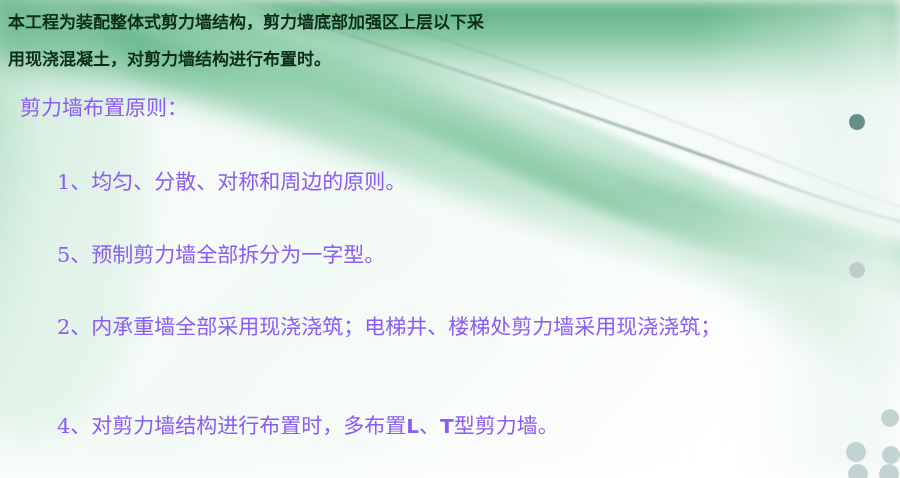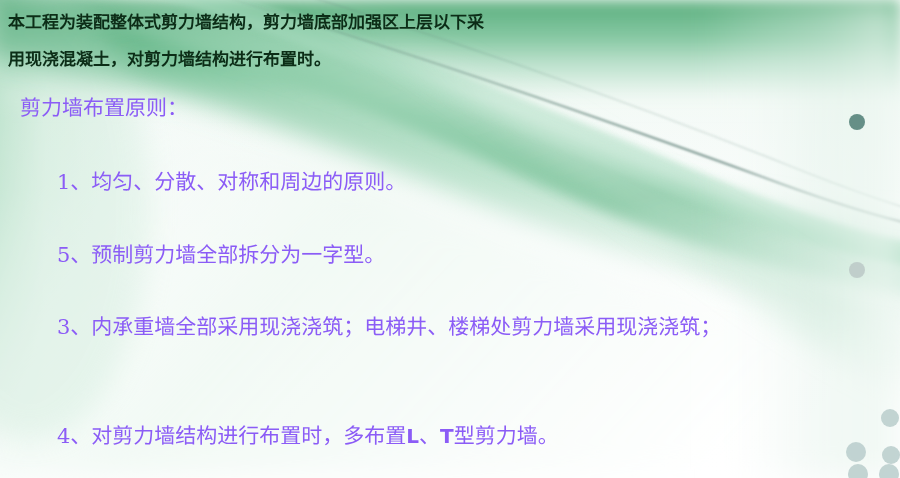--- a/index.html
+++ b/index.html
@@ -118,21 +118,21 @@
   }
 
   .p-item {
     position: absolute;
     left: 17px;
     margin-left: 40px;
   }
   .p-item-1 { top: 74px; }
   .p-item-2 { top: 147px; }
   .p-item-3 { top: 219px; }
-  .p-item-4 { top: 328px; }
+  .p-item-4 { top: 318px; }
   .item-line {
     display: block;
     white-space: nowrap;
   }
   .item-line-cont {
     padding-left: 35px;
   }
 
   .lt-mark {
     font-family: "DejaVu Sans", "Liberation Sans", sans-serif;
@@ -268,21 +268,21 @@
 
     <div class="body-para p-item p-item-1">
       <span class="item-line">1、均匀、分散、对称和周边的原则。</span>
     </div>
 
     <div class="body-para p-item p-item-2">
       <span class="item-line">5、预制剪力墙全部拆分为一字型。</span>
     </div>
 
     <div class="body-para p-item p-item-3">
-      <span class="item-line">3、内承重墙全部采用现浇浇筑；电梯井、楼梯处剪力墙采用现浇浇筑；</span>
+      <span class="item-line">2、内承重墙全部采用现浇浇筑；电梯井、楼梯处剪力墙采用现浇浇筑；</span>
     </div>
 
     <div class="body-para p-item p-item-4">
       <span class="item-line"><span>4、对剪力墙结构进行布置时，多布置</span><span class="lt-mark">L</span><span>、</span><span class="lt-mark">T</span><span>型剪力墙。</span></span>
     </div>
 
   </div>
 
   <div id="dot-host">
       <div class="dot dot-dark" style="width: 16px; height: 16px; left: 849px; top: 114px;"></div>

